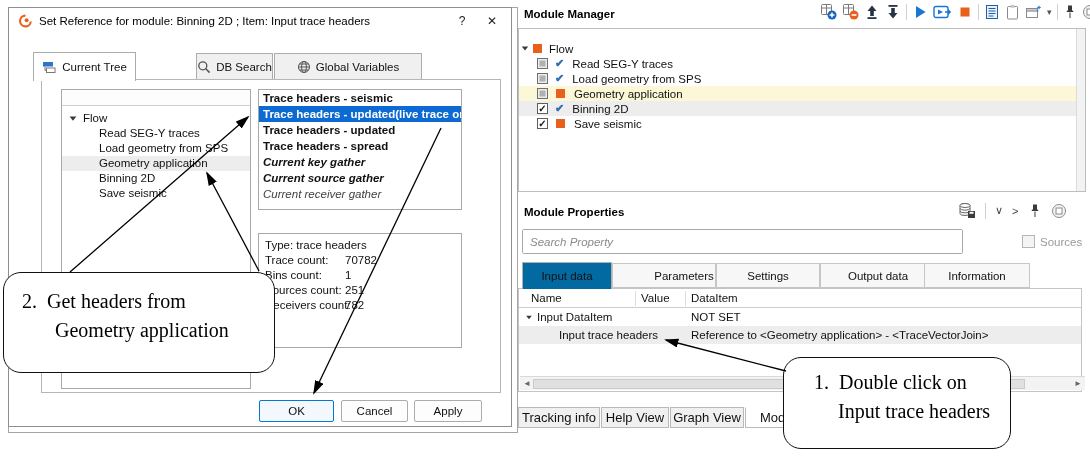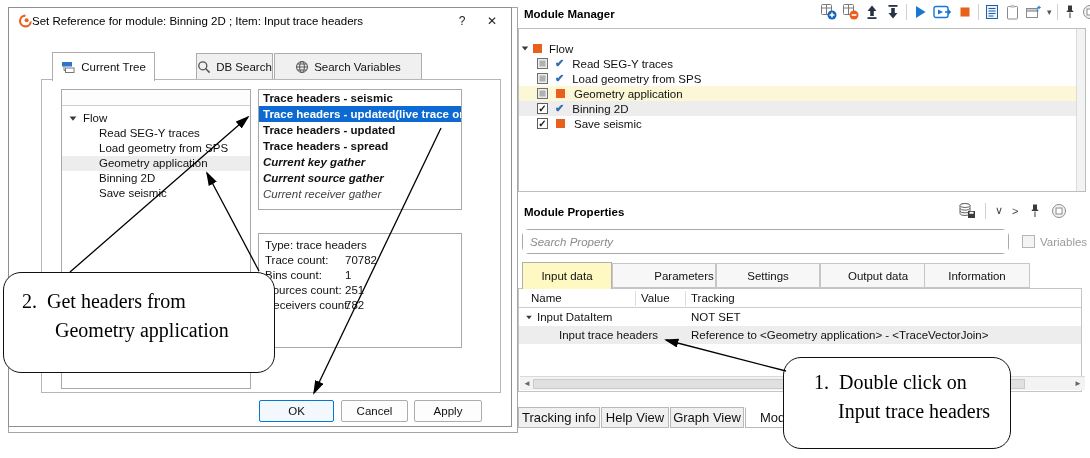--- a/index.html
+++ b/index.html
@@ -6,21 +6,21 @@
   body { font-family:"Liberation Sans", sans-serif; background:#fff; }
   .page { position:relative; width:1090px; height:458px; background:#fff; overflow:hidden;
           font-family:"Liberation Sans", sans-serif; font-size:11.5px; color:#111; }
   .abs { position:absolute; }
 
   
   .bg-frame { border:1px solid #a5a5a5; background:#fff; }
 
   
   .dialog { background:#fff; border:1px solid #8f8f8f; z-index:5; }
-  .titlebar { display:flex; align-items:center; height:26px; padding-left:9px; }
+  .titlebar { display:flex; align-items:center; height:26px; padding-left:9px; gap:7px; }
   .title-text { font-size:11.5px; color:#000; white-space:nowrap; }
   .win-btn { position:absolute; top:3px; width:26px; height:20px; text-align:center; line-height:20px;
              font-size:12px; color:#222; }
   .dtab { position:absolute; top:45px; height:27px; border:1px solid #acacac; background:#f0f0f0;
           display:flex; align-items:center; justify-content:center; gap:5px; font-size:11.5px; }
   .dtab.active { background:#fff; border-bottom:none; top:44px; height:29px; z-index:3; }
   .frame { border:1px solid #b6b6b6; background:#fff; }
   .panel { border:1px solid #a8a8a8; background:#fff; }
   .tree-hdr { height:16px; border-bottom:1px solid #cfcfcf; background:#fdfdfd; }
   .trow { height:15px; line-height:15px; white-space:nowrap; display:flex; align-items:center; }
@@ -55,21 +55,21 @@
   .vscroll { background:#f3f3f3; border-left:1px solid #dcdcdc; }
 
   .search-box { border:1px solid #a9a9a9; border-radius:2px; background:#fff; }
   .search-box input { width:100%; height:100%; border:none; outline:none; padding:0 7px;
                       font-family:"Liberation Sans", sans-serif; font-size:11.5px; font-style:italic; color:#555; }
   .search-box input::placeholder { color:#8a8a8a; font-style:italic; }
   .adv-cb { width:13px; height:13px; border:1px solid #b5b5b5; background:#f4f4f4; }
   .adv-lbl { color:#9a9a9a; font-size:11.5px; }
   .ptab { position:absolute; top:263px; height:25px; border:1px solid #c6c6c6; background:#f7f7f7;
           display:flex; align-items:center; justify-content:center; font-size:11.5px; }
-  .ptab.active { top:262px; height:27px; background:#fef9c3; border:1px solid #b0b0b0; border-bottom:none; z-index:3; }
+  .ptab.active { top:262px; height:27px; background:#0369a1; border:1px solid #b0b0b0; border-bottom:none; z-index:3; }
   .tbl { border:1px solid #c4c4c4; background:#fff; }
   .tbl-hdr { position:relative; height:19px; line-height:19px; border-bottom:1px solid #cccccc; }
   .col-sep { position:absolute; top:2px; width:1px; height:15px; background:#dcdcdc; }
   .tbl-row { position:relative; height:18px; line-height:18px; white-space:nowrap;text-decoration:underline; }
   .hscroll { background:#f3f3f3; border-top:1px solid #d9d9d9; position:absolute; }
   .hthumb { position:absolute; top:2px; height:10px; background:#e0e0e0; border:1px solid #cbcbcb; }
   .sarrow { position:absolute; top:1px; font-size:8px; color:#666; line-height:12px; }
   .btab { position:absolute; top:407px; height:21px; border:1px solid #b9b9b9; background:#f0f0f0;
           display:flex; align-items:center; justify-content:center; font-size:13px; }
   .btab.active { background:#fff; border-top:1px solid #fff; }
@@ -95,21 +95,21 @@
         <svg width="14" height="14" viewBox="0 0 14 14">
             <path d="M7.5 1.6a5.4 5.4 0 1 0 5.3 5.9" stroke="#e8611c" stroke-width="2.1" fill="none"></path>
             <circle cx="8.6" cy="6.3" r="2" fill="#e8611c"></circle>
           </svg>
       </span>
       <span class="title-text">Set Reference for module: Binning 2D ; Item: Input trace headers</span>
     </div>
     <div class="win-btn" style="right:36px;">?</div>
     <div class="win-btn" style="right:6px;">✕</div>
 
-    <div class="dtab active" style="left:43px;width:103px;">
+    <div class="dtab active" style="left:24px;width:103px;">
       <span style="display:inline-flex;">
         <svg width="15" height="14" viewBox="0 0 15 14">
             <rect x="1" y="2" width="10" height="4.5" fill="#2e74c9"></rect>
             <rect x="4.5" y="8" width="8.5" height="4.5" fill="#fff" stroke="#777"></rect>
             <path d="M3 6.5 v4 h1.5" stroke="#777" fill="none"></path>
           </svg>
       </span>
       <span>Current Tree</span>
     </div>
     <div class="dtab" style="left:136px;width:50px;margin-top:28px;">
@@ -134,21 +134,21 @@
     <div class="dtab" style="left:265px;width:148px;">
       <span style="display:inline-flex;">
         <svg width="14" height="14" viewBox="0 0 14 14">
             <circle cx="7" cy="7" r="5.5" fill="none" stroke="#555"></circle>
             <ellipse cx="7" cy="7" rx="2.4" ry="5.5" fill="none" stroke="#555"></ellipse>
             <line x1="1.5" y1="7" x2="12.5" y2="7" stroke="#555"></line>
             <line x1="2.3" y1="4" x2="11.7" y2="4" stroke="#555"></line>
             <line x1="2.3" y1="10" x2="11.7" y2="10" stroke="#555"></line>
           </svg>
       </span>
-      <span>Search Variables</span>
+      <span>Global Variables</span>
     </div>
 
     <div class="abs frame" style="left:32px;top:71px;width:460px;height:314px;"></div>
 
     <div class="abs panel" style="left:52px;top:81px;width:190px;height:300px;">
       <div class="tree-hdr"></div>
       <div style="padding-top:5px;">
         <div class="trow">
           <span class="tri" style="margin-left:7px; transform:scale(0.85);"></span>
           <span class="lbl" style="padding-left:6px;">Flow</span>
@@ -356,37 +356,37 @@
         </svg>
       </span>
     <span>
         <svg width="16" height="16" viewBox="0 0 16 16">
           <rect x="1.5" y="1.5" width="13" height="13" rx="6.5" fill="#f4f4f4" stroke="#8a8a8a"></rect>
           <rect x="5" y="5" width="6" height="6" fill="#fff" stroke="#8a8a8a"></rect>
         </svg>
       </span>
   </div>
 
-  <div class="abs search-box" style="left:522px;top:229px;width:487px;height:25px;border-radius:7px;">
+  <div class="abs search-box" style="left:522px;top:229px;width:441px;height:25px;">
     <input type="text" placeholder="Search Property" style="">
   </div>
   <div class="abs adv-cb" style="left:1022px;top:235px;"></div>
-  <div class="abs adv-lbl" style="left:1040px;top:236px;">Variables</div>
+  <div class="abs adv-lbl" style="left:1040px;top:236px;">Sources</div>
 
   <div class="ptab active" style="left:522px;width:90px;">Input data</div>
   <div class="ptab" style="left:612px;width:104px;padding-left:40px;">Parameters</div>
   <div class="ptab" style="left:716px;width:104px;">Settings</div>
   <div class="ptab" style="left:820px;width:116px;">Output data</div>
   <div class="ptab" style="left:924px;width:106px;">Information</div>
 
   <div class="abs tbl" style="left:518px;top:288px;width:564px;height:104px;">
     <div class="tbl-hdr">
       <span class="abs" style="left:12px;">Name</span>
       <span class="abs" style="left:122px;">Value</span>
-      <span class="abs" style="left:172px;">Tracking</span>
+      <span class="abs" style="left:172px;">DataItem</span>
       <span class="col-sep" style="left:116px;"></span>
       <span class="col-sep" style="left:166px;"></span>
     </div>
     <div class="tbl-row">
       <span class="tri abs" style="left:6px;top:7px;transform:scale(0.7);"></span>
       <span class="abs" style="left:18px;">Input DataItem</span>
       <span class="abs" style="left:172px;">NOT SET</span>
     </div>
     <div class="tbl-row hl-gray">
       <span class="abs" style="left:40px;">Input trace headers</span>

